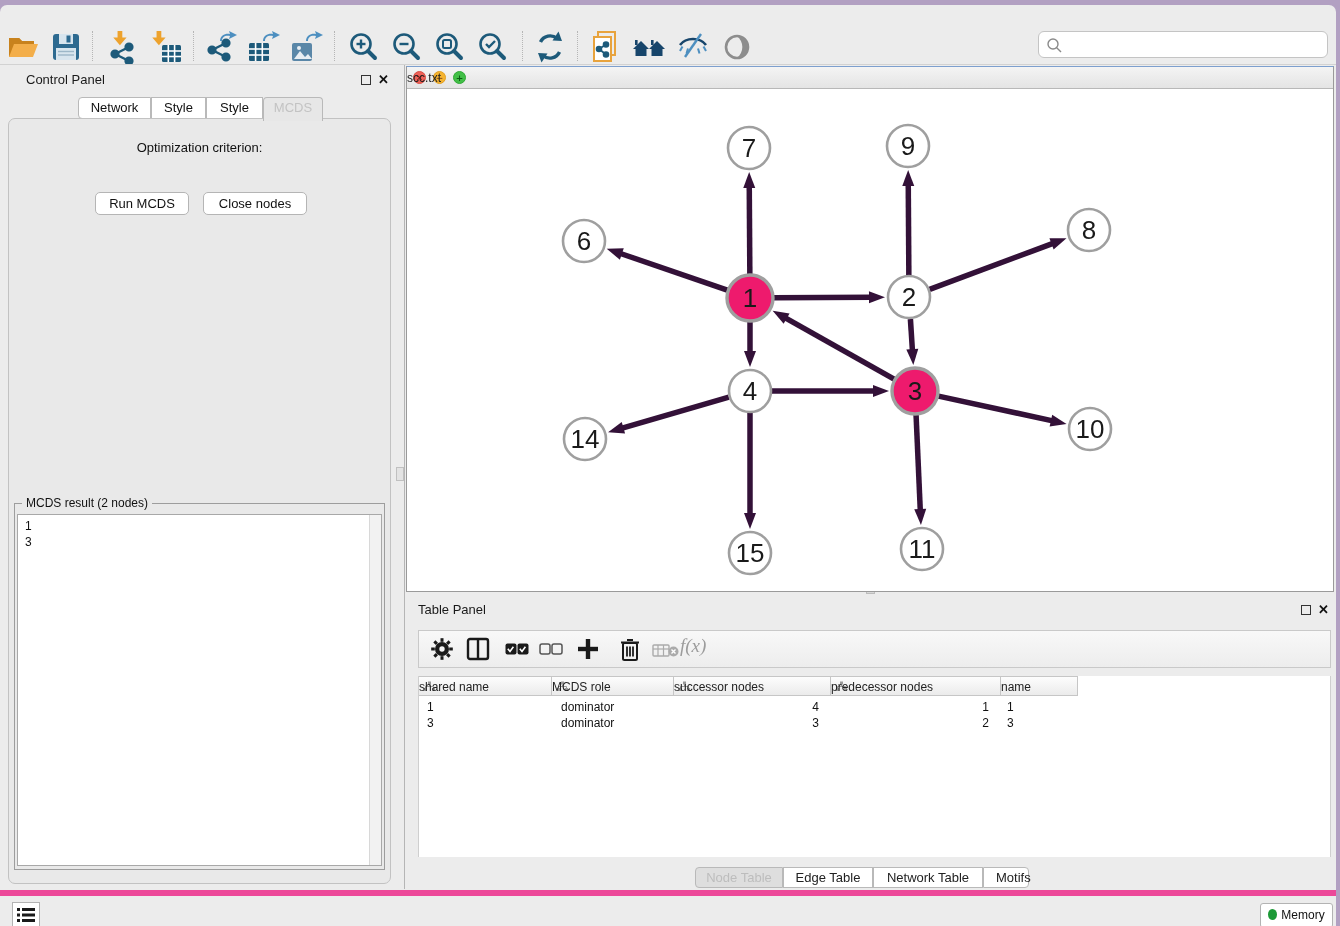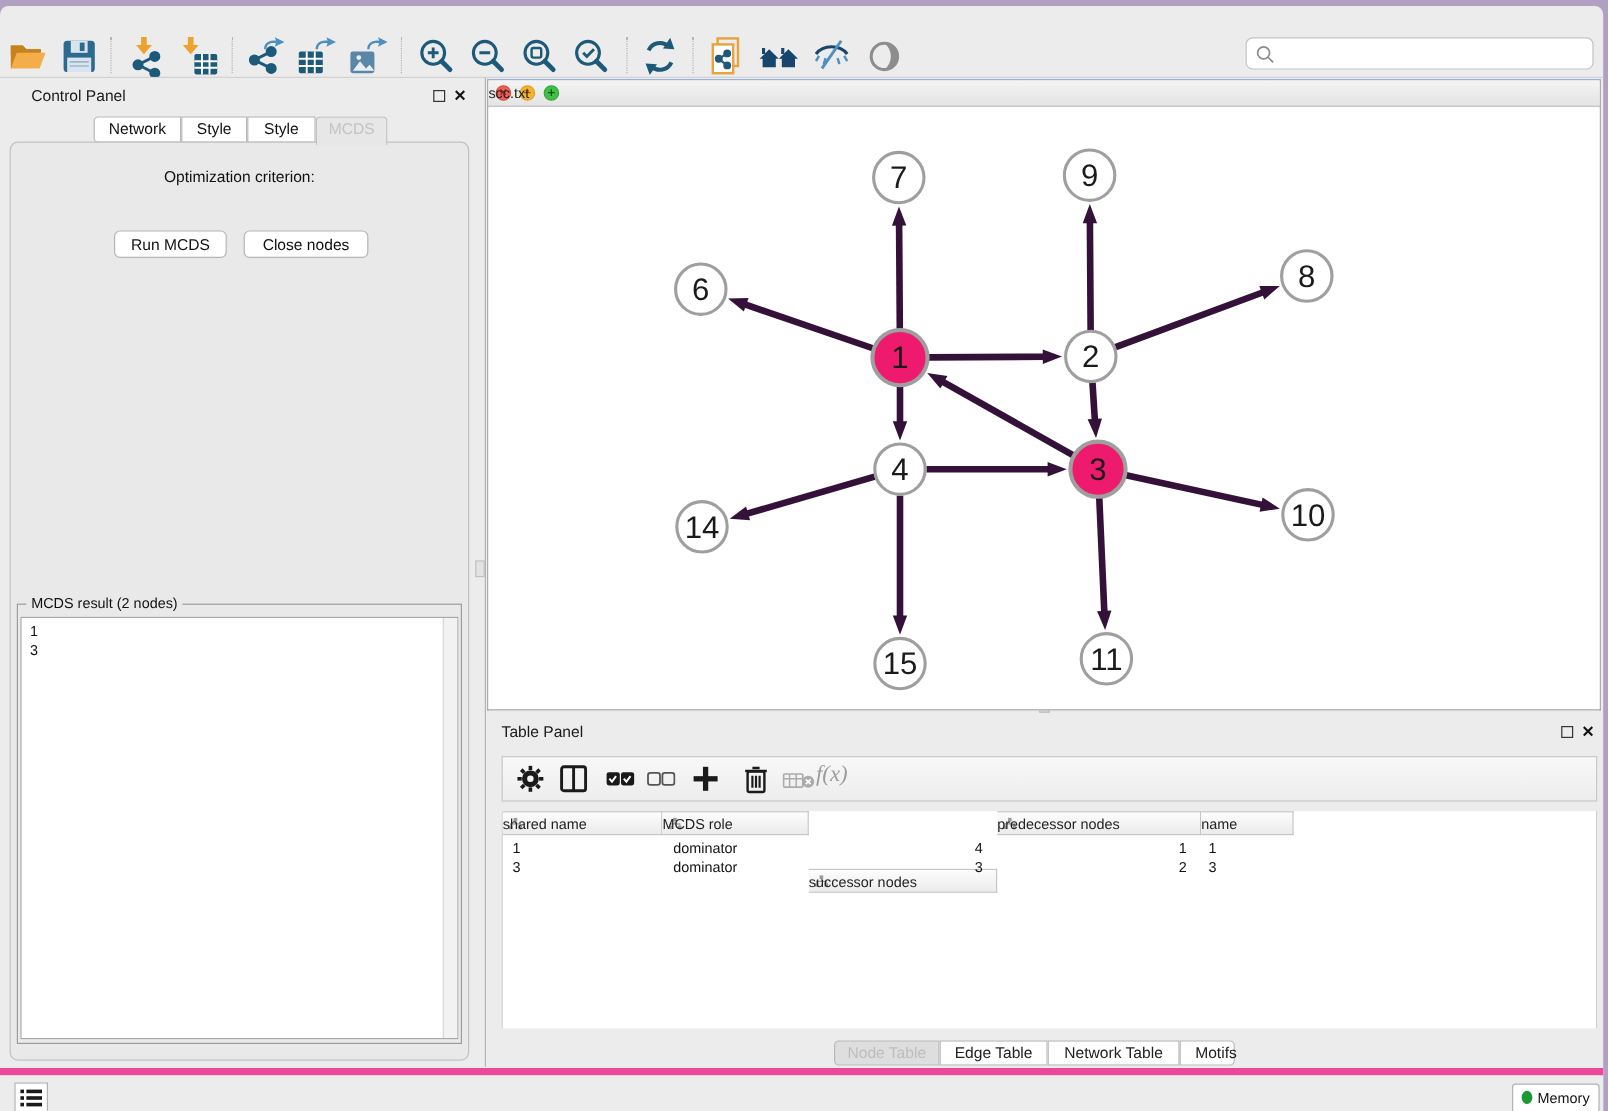--- a/index.html
+++ b/index.html
@@ -364,21 +364,21 @@
       <svg width="11" height="11" viewBox="0 0 11 11">
           <g fill="#9a9a9a">
             <rect x="4" y="0.5" width="3" height="3"></rect>
             <rect x="0" y="7" width="3" height="3"></rect>
             <rect x="8" y="7" width="3" height="3"></rect>
           </g>
           <path d="M5.5 3.5 v2 M1.5 7 v-1.5 h8 V7" stroke="#9a9a9a" fill="none"></path>
         </svg>
       <span class="lbl">MCDS role</span>
     </div>
-    <div class="th" style="left:255px; width:157px;margin-top:48px;">
+    <div class="th" style="left:255px; width:157px;">
       <svg width="11" height="11" viewBox="0 0 11 11">
           <g fill="#9a9a9a">
             <rect x="4" y="0.5" width="3" height="3"></rect>
             <rect x="0" y="7" width="3" height="3"></rect>
             <rect x="8" y="7" width="3" height="3"></rect>
           </g>
           <path d="M5.5 3.5 v2 M1.5 7 v-1.5 h8 V7" stroke="#9a9a9a" fill="none"></path>
         </svg>
       <span class="lbl">successor nodes</span>
     </div>

